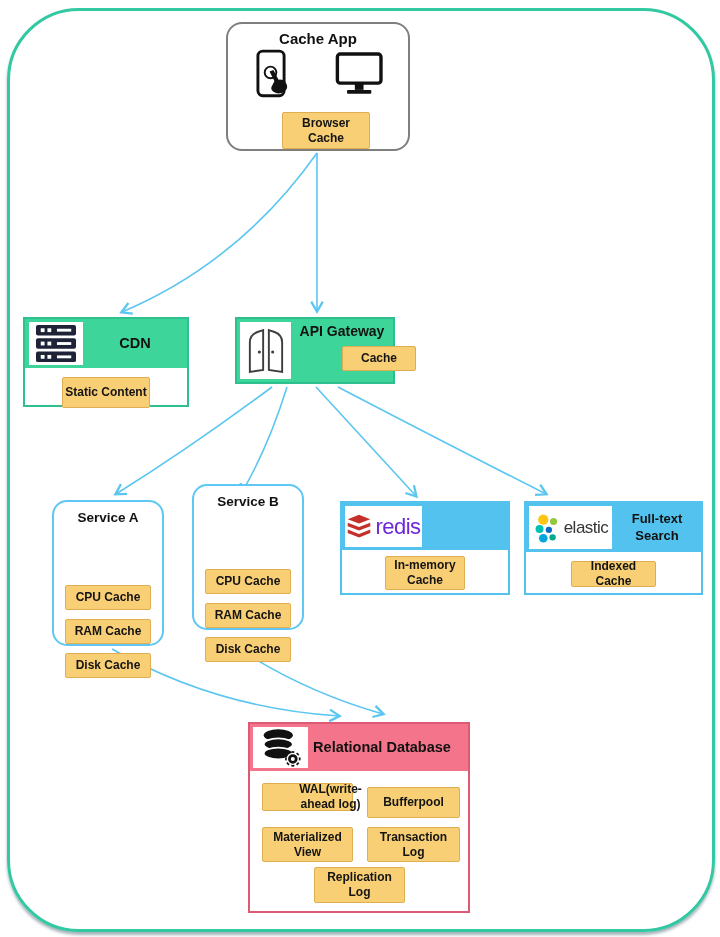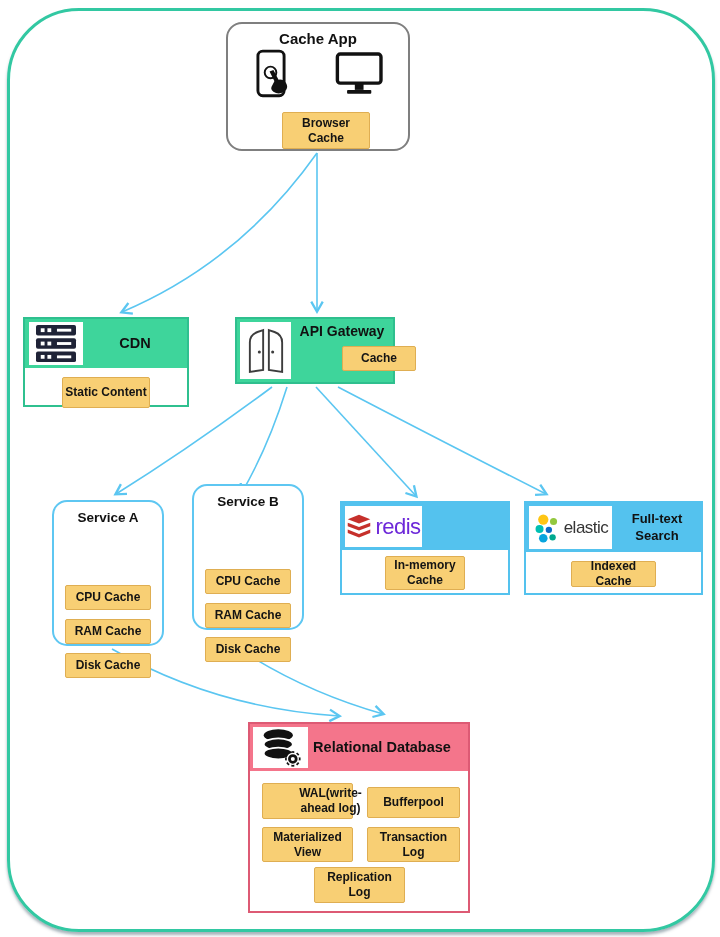--- a/index.html
+++ b/index.html
@@ -67,21 +67,21 @@
   .fts-h{ position:absolute; left:0; top:0; right:0; height:49px; background:var(--blue); }
   .fts .iconbox{ left:3px; top:3px; width:83px; height:43px; }
   .fts .hdrtitle{ left:87px; right:0; top:0; height:49px; font-size:13px; padding:0 4px; }
   .fts .badge{ left:45px; top:58px; width:85px; height:26px; }
 
   
   .rdb{ left:248px; top:722px; width:222px; height:191px; border:2px solid var(--pink_border); }
   .rdb-h{ position:absolute; left:0; top:0; right:0; height:47px; background:var(--pink); }
   .rdb .iconbox{ left:3px; top:3px; width:55px; height:41px; }
   .rdb .hdrtitle{ left:46px; right:0; top:0; height:47px; font-size:14.5px; }
-  .rdb .b-wal{ left:12px; top:59px; width:91px; height:36px;padding-left:48px; }
+  .rdb .b-wal{ left:12px; top:59px; width:91px; height:28px;padding-left:48px; }
   .rdb .b-buf{ left:117px; top:63px; width:93px; height:31px; }
   .rdb .b-mat{ left:12px; top:103px; width:91px; height:35px; }
   .rdb .b-trx{ left:117px; top:103px; width:93px; height:35px; }
   .rdb .b-rep{ left:64px; top:143px; width:91px; height:36px; }
 
   .wordmark-redis{ font-size:22px; color:#6d28d9; margin-left:3px; letter-spacing:-0.5px; }
   .wordmark-elastic{ font-size:17px; color:#353535; margin-left:3px; letter-spacing:-0.5px; }
   .clienticons{ position:absolute; left:0; top:0; width:100%; height:100%; }
 </style>
 </head>

